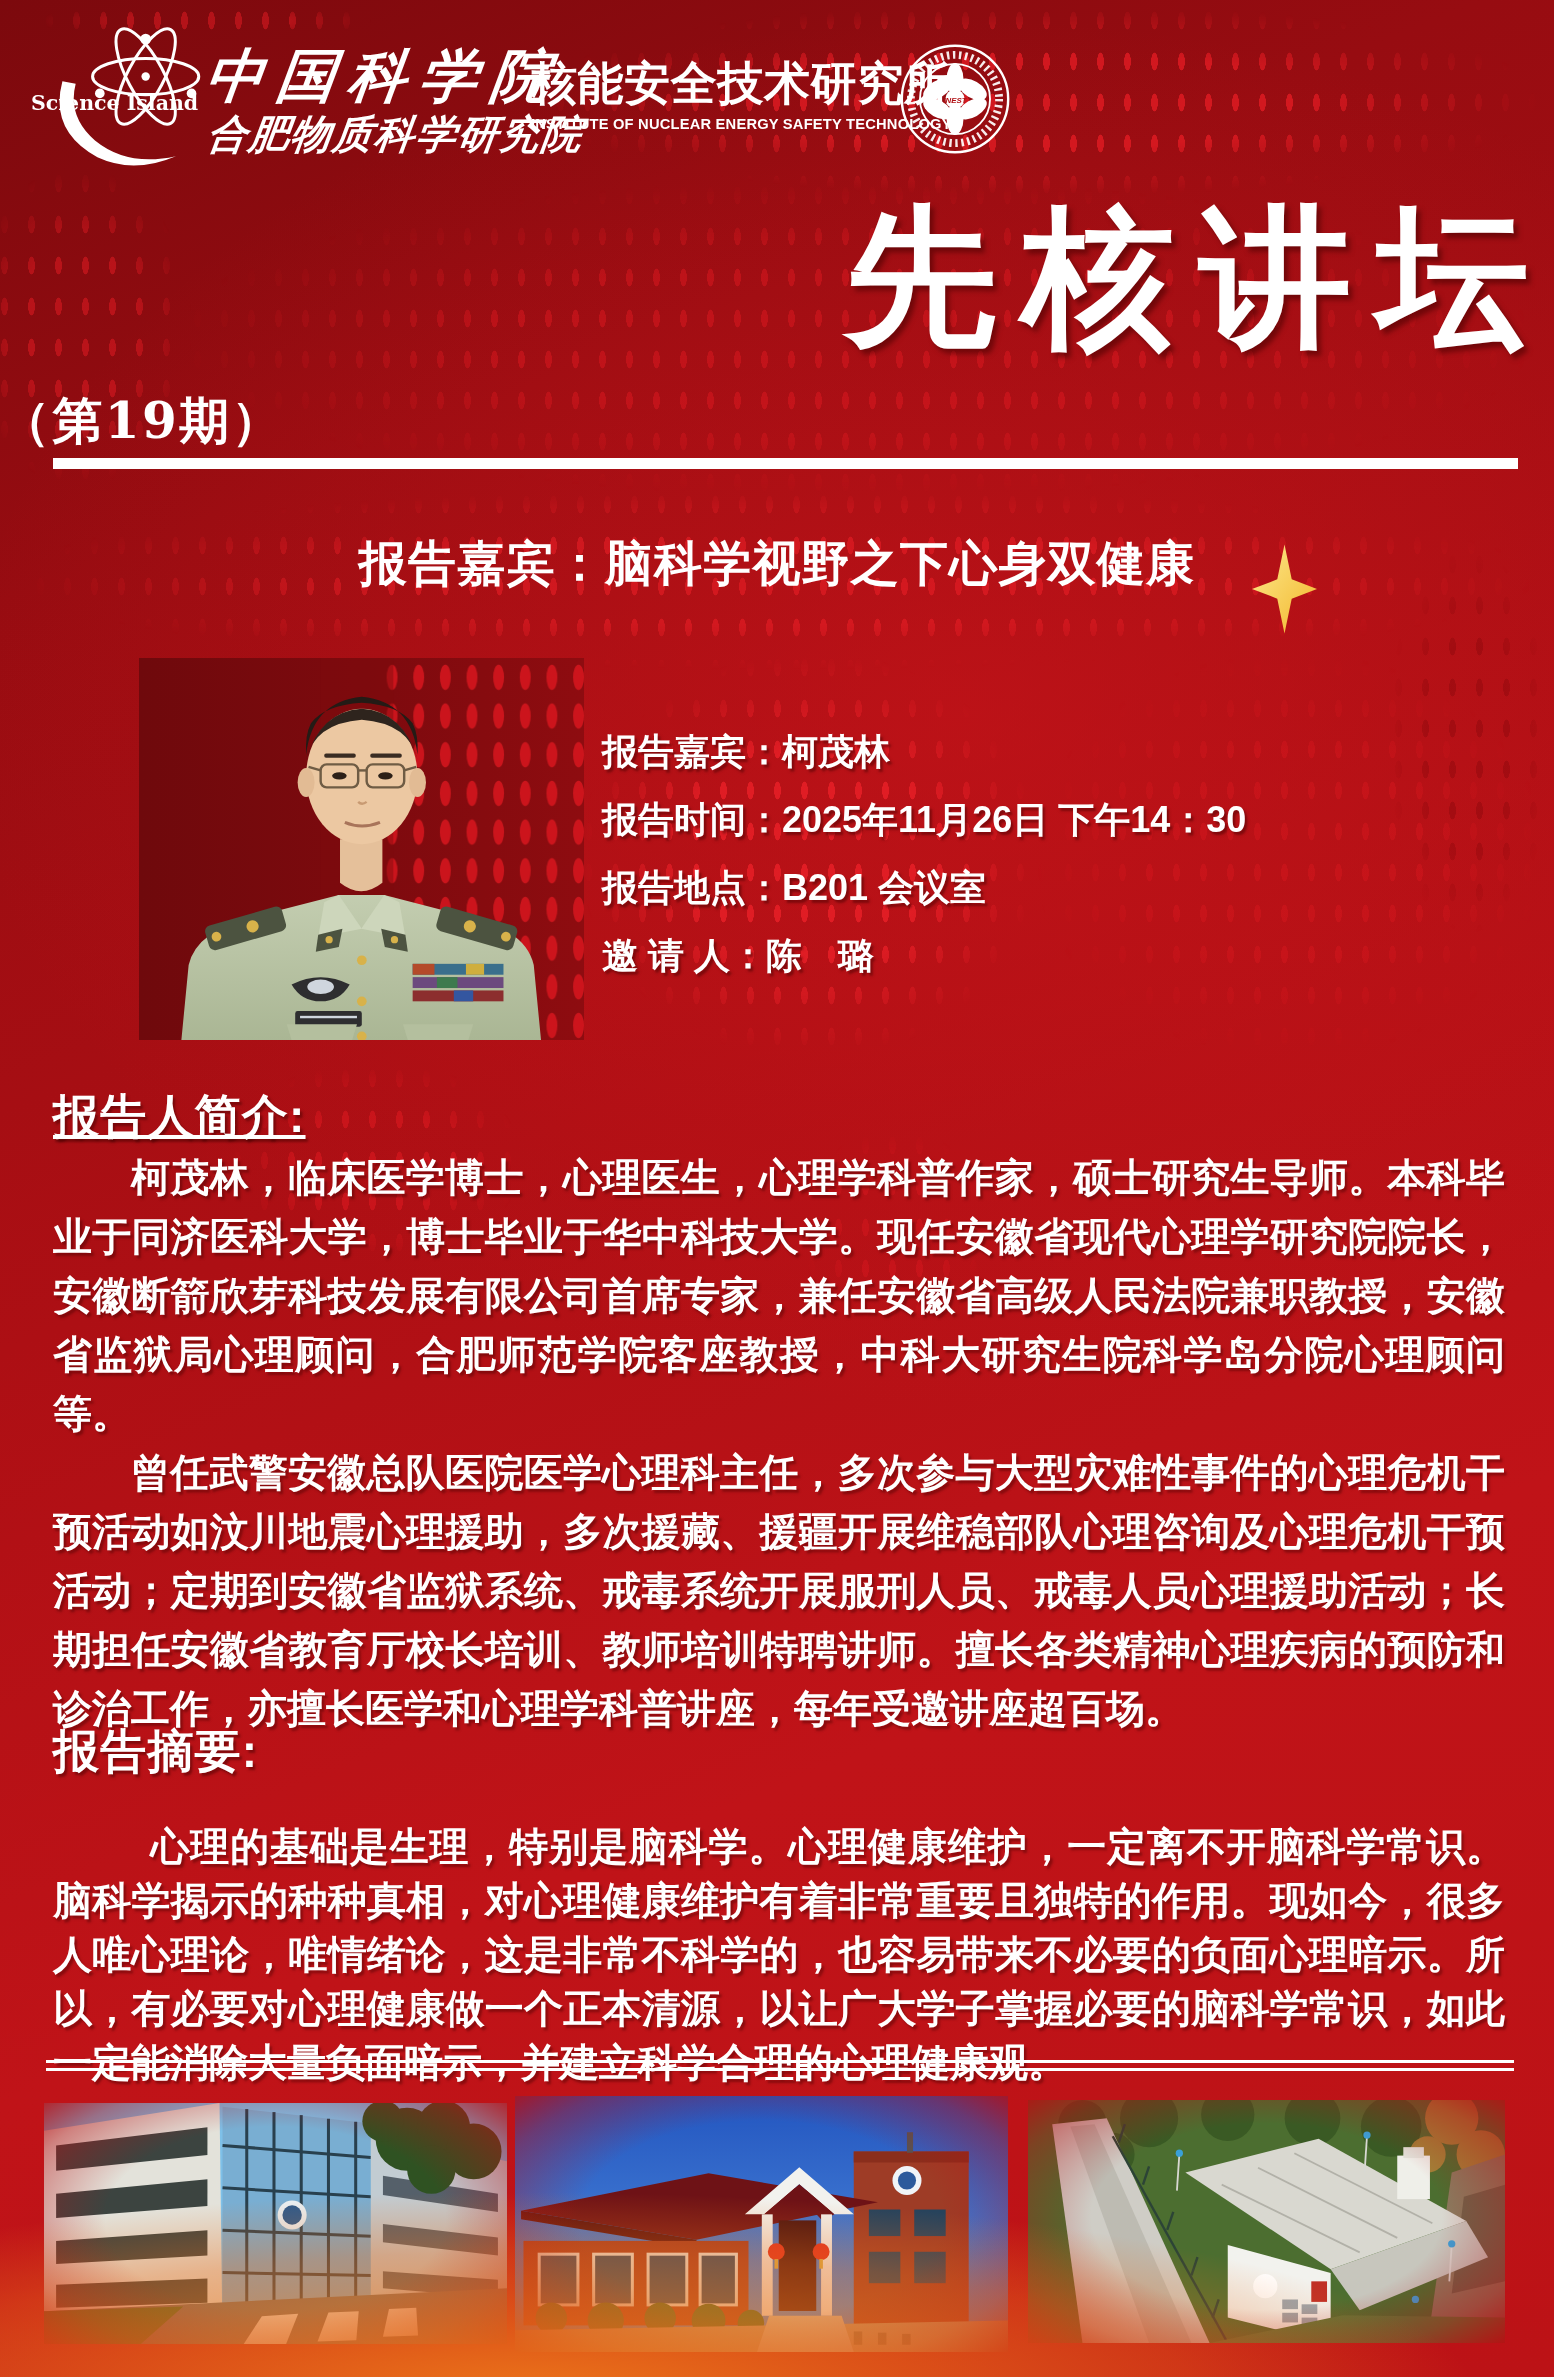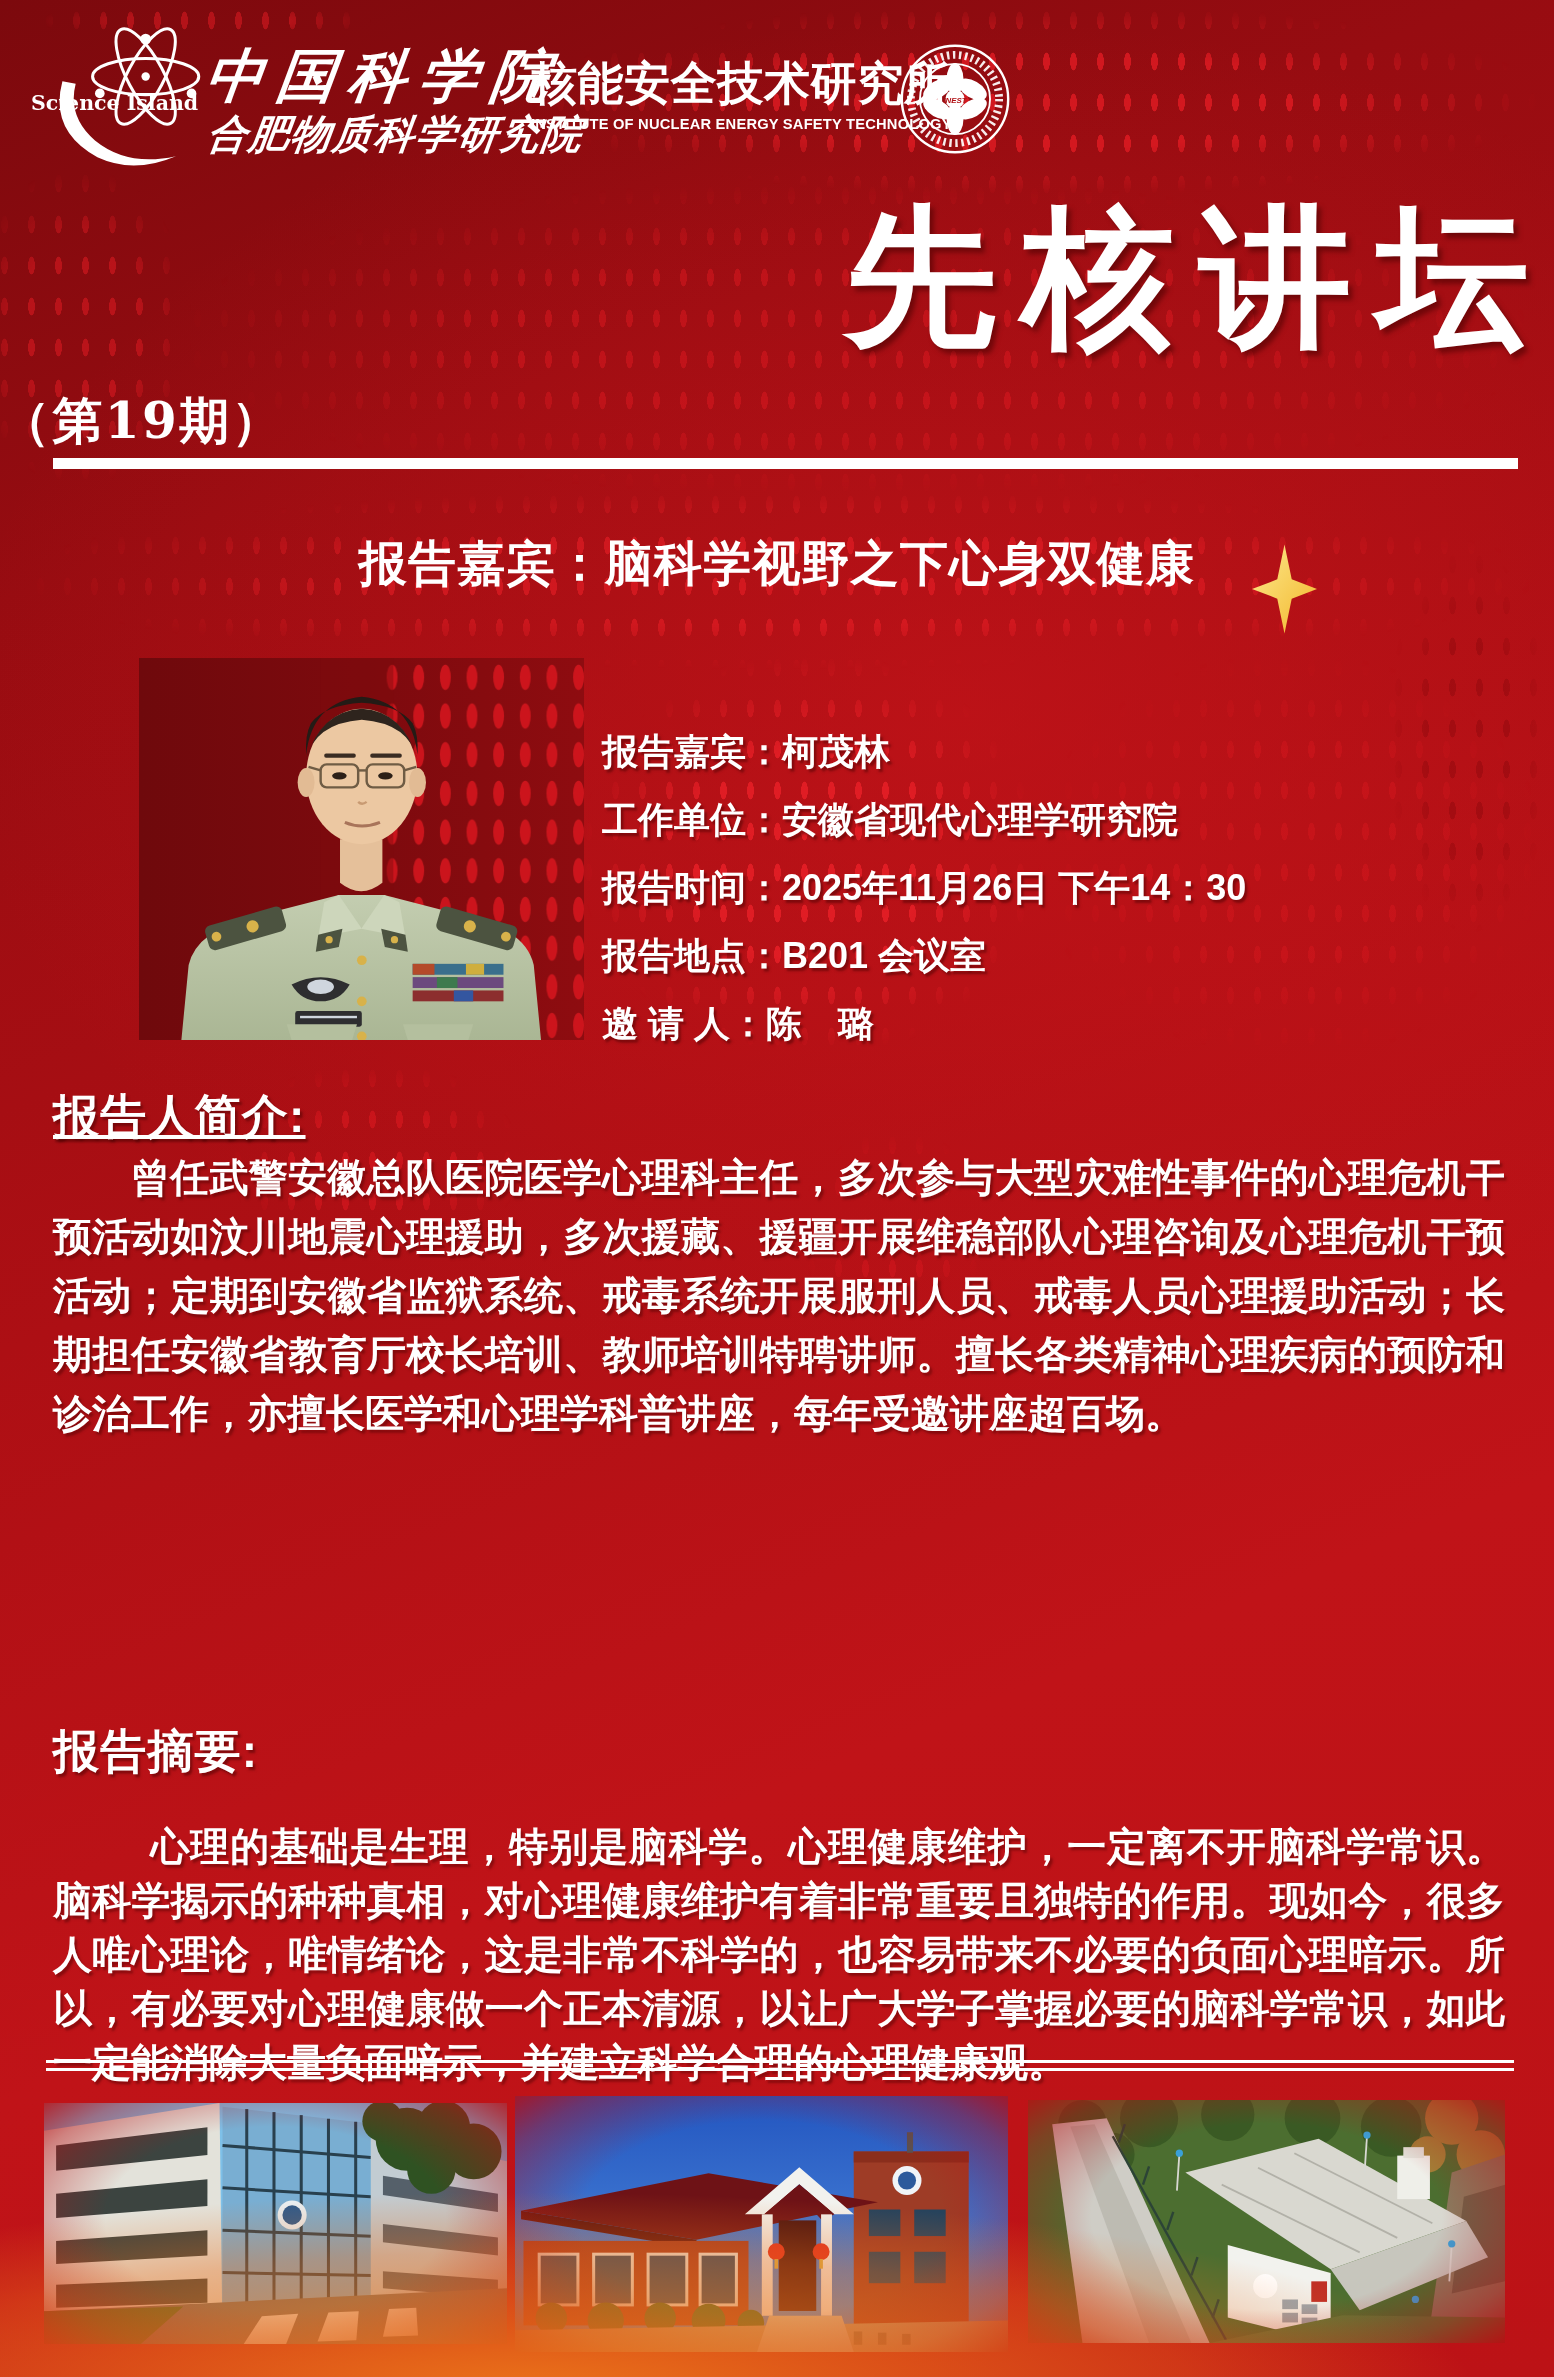--- a/index.html
+++ b/index.html
@@ -222,28 +222,28 @@
     </g>
     <ellipse cx="331" cy="195" rx="12" ry="6" fill="#2c2018"></ellipse>
     <ellipse cx="407" cy="195" rx="12" ry="6" fill="#2c2018"></ellipse>
     <path d="M362 238 Q 368 244 376 238" fill="none" stroke="#c89a72" stroke-width="4"></path>
     <path d="M340 272 Q 368 284 398 272" fill="none" stroke="#a8745a" stroke-width="5"></path>
   </svg>
 </div>
 
 <div class="abs details">
   <div class="detail-row"><span>报告嘉宾：</span><span>柯茂林</span></div>
-  <div class="detail-row"><span>工作单位：</span><span>安徽省现代心理学研究院</span></div>
   <div class="detail-row"><span>报告时间：</span><span>2025年11月26日 下午14：30</span></div>
   <div class="detail-row"><span>报告地点：</span><span>B201 会议室</span></div>
   <div class="detail-row"><span>邀 请 人：</span><span>陈　璐</span></div>
 </div>
 
 <div class="abs sec-heading bio-heading">报告人简介:</div>
 <div class="abs bodytext bio-text">
+  <p>柯茂林，临床医学博士，心理医生，心理学科普作家，硕士研究生导师。本科毕业于同济医科大学，博士毕业于华中科技大学。现任安徽省现代心理学研究院院长，安徽断箭欣芽科技发展有限公司首席专家，兼任安徽省高级人民法院兼职教授，安徽省监狱局心理顾问，合肥师范学院客座教授，中科大研究生院科学岛分院心理顾问等。</p>
   <p>曾任武警安徽总队医院医学心理科主任，多次参与大型灾难性事件的心理危机干预活动如汶川地震心理援助，多次援藏、援疆开展维稳部队心理咨询及心理危机干预活动；定期到安徽省监狱系统、戒毒系统开展服刑人员、戒毒人员心理援助活动；长期担任安徽省教育厅校长培训、教师培训特聘讲师。擅长各类精神心理疾病的预防和诊治工作，亦擅长医学和心理学科普讲座，每年受邀讲座超百场。</p>
 </div>
 
 <div class="abs sec-heading abs-heading">报告摘要:</div>
 <div class="abs bodytext abs-text">
   <p>心理的基础是生理，特别是脑科学。心理健康维护，一定离不开脑科学常识。脑科学揭示的种种真相，对心理健康维护有着非常重要且独特的作用。现如今，很多人唯心理论，唯情绪论，这是非常不科学的，也容易带来不必要的负面心理暗示。所以，有必要对心理健康做一个正本清源，以让广大学子掌握必要的脑科学常识，如此一定能消除大量负面暗示，并建立科学合理的心理健康观。</p>
 </div>
 
 <div class="abs rule-double"></div>
 

